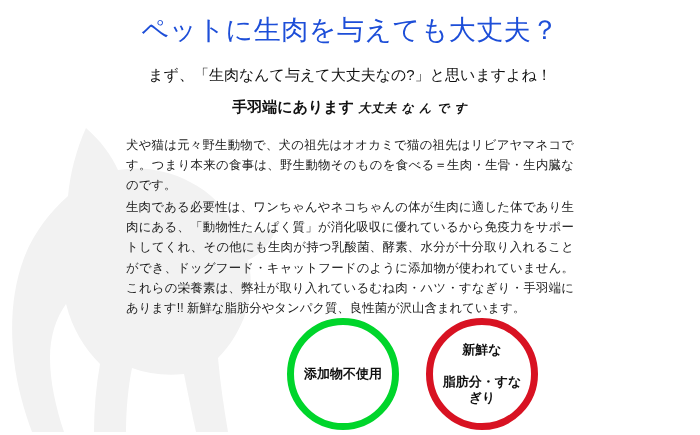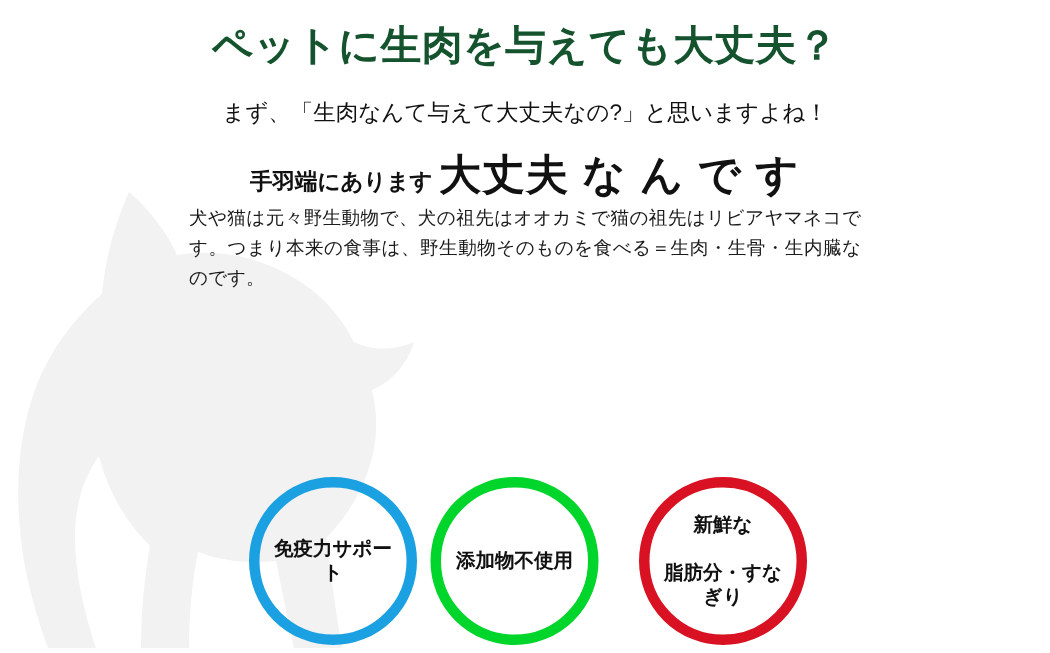--- a/index.html
+++ b/index.html
@@ -31,23 +31,23 @@
     opacity: 1;
     pointer-events: none;
   }
   .headline {
     position: absolute;
     top: 12px;
     left: 0;
     width: 700px;
     text-align: center;
     font-size: 27px;
-    font-weight: bold;
+    font-weight: normal;
     letter-spacing: 0.5px;
-    color: #14532d;
+    color: #1d4ed8;
   }
   .sub1 {
     position: absolute;
     top: 66px;
     left: 0;
     width: 700px;
     text-align: center;
     font-size: 15px;
     font-weight: normal;
     color: #111111;
@@ -56,23 +56,24 @@
     position: absolute;
     top: 98px;
     left: 0;
     width: 700px;
     text-align: center;
     font-size: 15px;
     font-weight: bold;
     color: #111111;
   }
   .sub2 .big {
-    font-size: 28px;
+    font-size: 12px;
     font-weight: bold;
     letter-spacing: 1px;
+    font-style: italic;
   }
   .body-copy {
     position: absolute;
     left: 126px;
     top: 135px;
     width: 460px;
     font-size: 12.4px;
     line-height: 1.62;
     color: #1b1b1b;
     text-align: justify;
@@ -132,26 +133,24 @@
   <div class="headline">ペットに生肉を与えても大丈夫？</div>
 
   <div class="sub1">まず、「生肉なんて与えて大丈夫なの?」と思いますよね！</div>
 
   <div class="sub2">
     <span>手羽端にあります </span><span class="big">大丈夫 な ん で す</span>
   </div>
 
   <div class="body-copy">
     <p>犬や猫は元々野生動物で、犬の祖先はオオカミで猫の祖先はリビアヤマネコです。つまり本来の食事は、野生動物そのものを食べる＝生肉・生骨・生内臓なのです。</p>
+    <p>生肉である必要性は、ワンちゃんやネコちゃんの体が生肉に適した体であり生肉にある、「動物性たんぱく質」が消化吸収に優れているから免疫力をサポートしてくれ、その他にも生肉が持つ乳酸菌、酵素、水分が十分取り入れることができ、ドッグフード・キャットフードのように添加物が使われていません。これらの栄養素は、弊社が取り入れているむね肉・ハツ・すなぎり・手羽端にあります!! 新鮮な脂肪分やタンパク質、良性菌が沢山含まれています。</p>
   </div>
 
   <div class="circles">
-    <div class="circle" id="circle-1" style="border-color: rgb(27, 161, 226);">
-      <span>免疫力サポート</span>
-    </div>
     <div class="circle" id="circle-2" style="border-color: rgb(0, 213, 43);">
       <span>添加物不使用</span>
     </div>
     <div class="circle" id="circle-3" style="border-color: rgb(216, 18, 34);">
       <span>
         <span>新鮮な</span><br>
         <span>脂肪分・すなぎり</span>
       </span>
     </div>
   </div>

